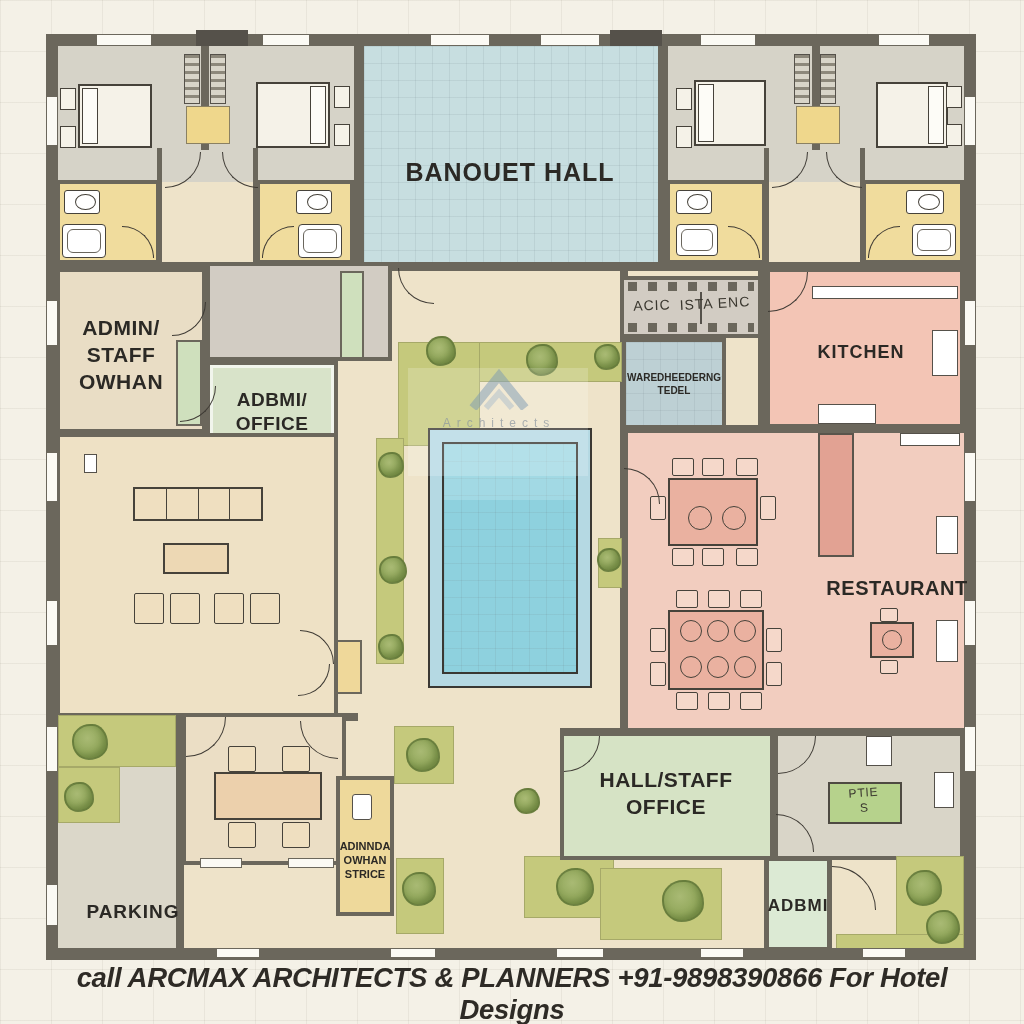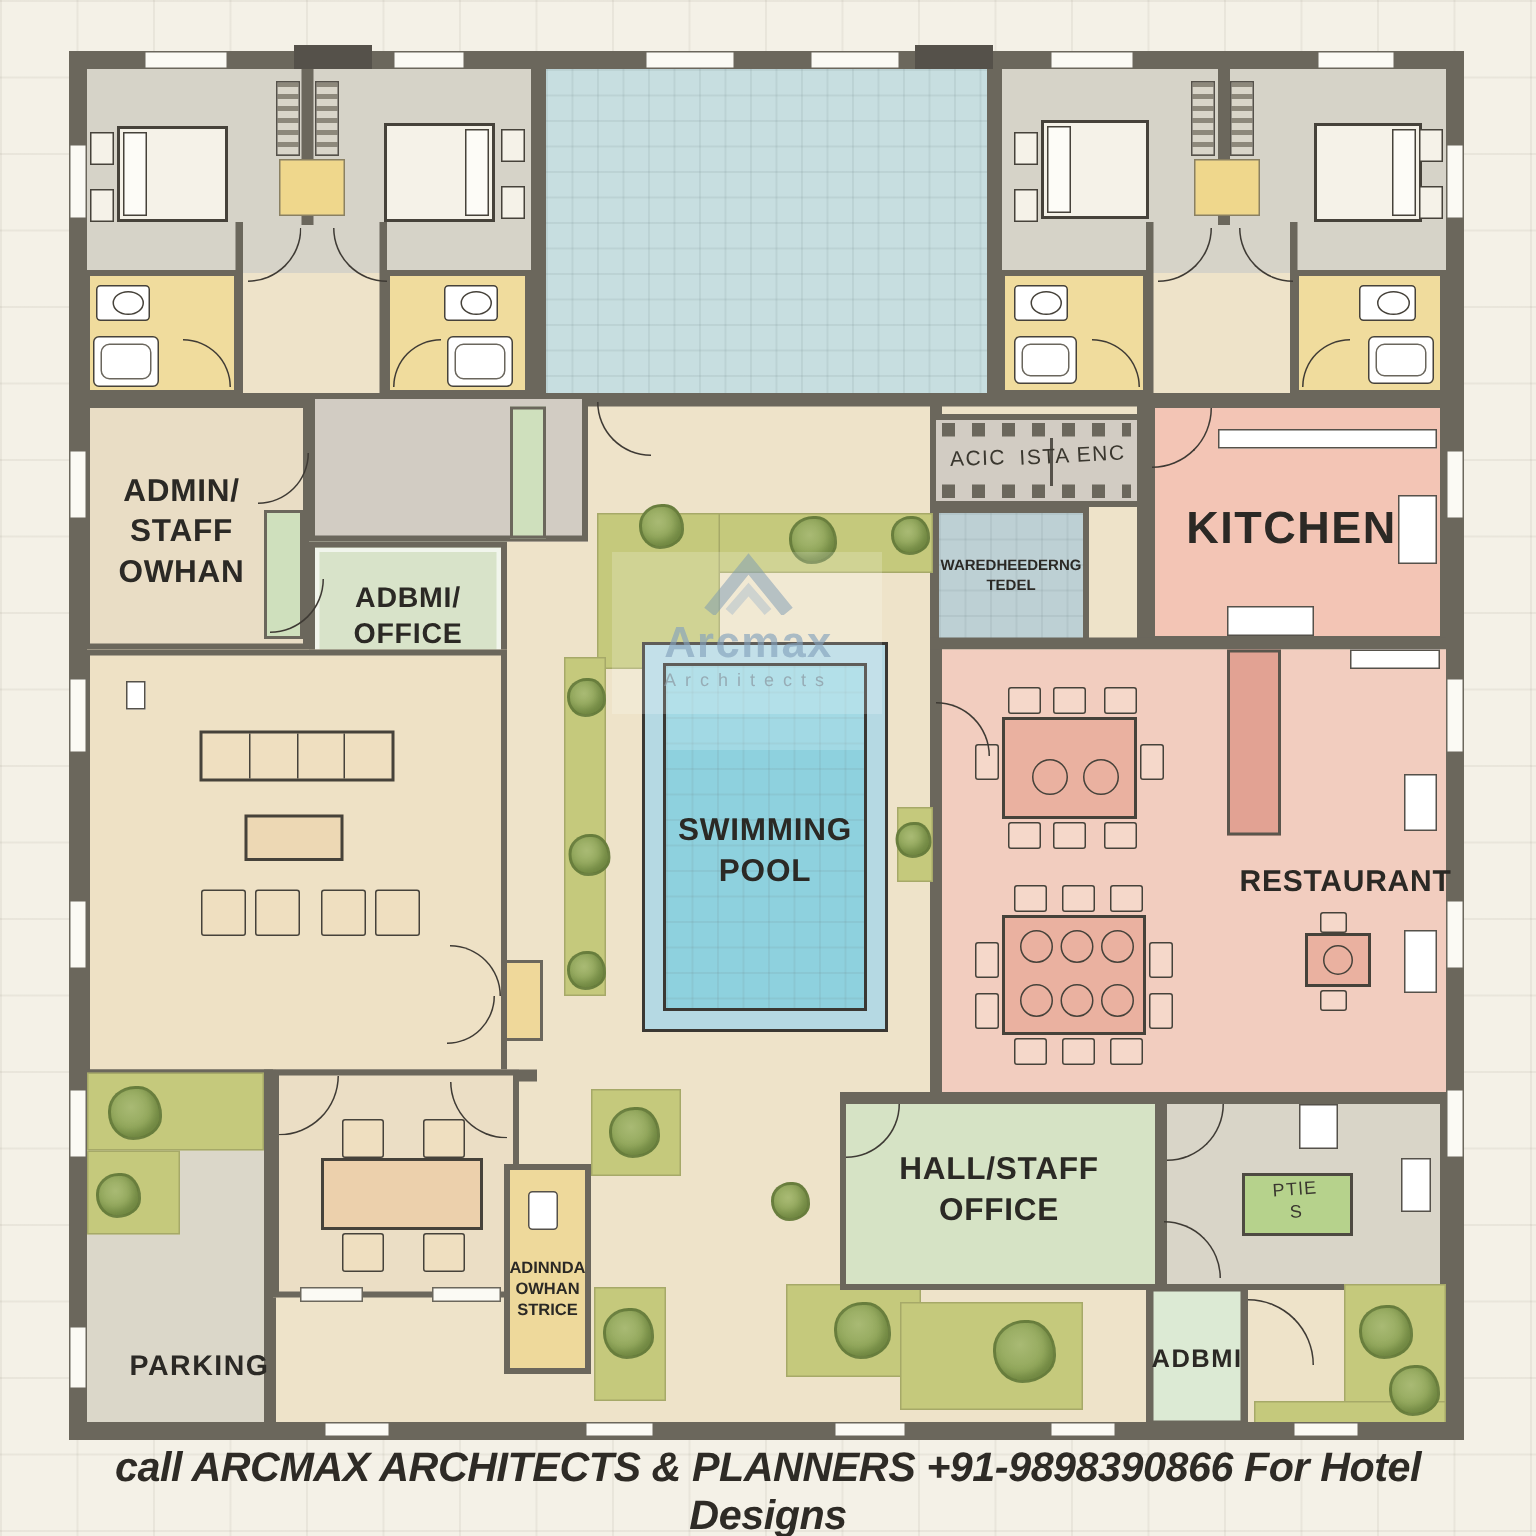--- a/index.html
+++ b/index.html
@@ -340,50 +340,48 @@
   <div class="a win" style="left:964px;top:452px;width:12px;height:50px;"></div>
   <div class="a win" style="left:964px;top:600px;width:12px;height:46px;"></div>
   <div class="a win" style="left:964px;top:726px;width:12px;height:46px;"></div>
 
   <div class="a win" style="left:216px;top:948px;width:44px;height:10px;"></div>
   <div class="a win" style="left:390px;top:948px;width:46px;height:10px;"></div>
   <div class="a win" style="left:556px;top:948px;width:48px;height:10px;"></div>
   <div class="a win" style="left:700px;top:948px;width:44px;height:10px;"></div>
   <div class="a win" style="left:862px;top:948px;width:44px;height:10px;"></div>
 
+  <div class="lbl" style="left:510px;top:172px;font-size:25px;letter-spacing:1px;">BANOUET HALL</div>
   <div class="lbl" style="left:121px;top:355px;font-size:21px;">ADMIN/
 STAFF
 OWHAN</div>
   <div class="lbl" style="left:272px;top:412px;font-size:19px;">ADBMI/
 OFFICE</div>
-  <div class="lbl" style="left:510px;top:568px;font-size:21px;">SWIMMING
-POOL</div>
   <div class="lbl hand" style="left:652px;top:306px;font-size:14px;transform:translate(-50%,-50%) rotate(-2deg);">ACIC</div>
   <div class="lbl hand" style="left:715px;top:304px;font-size:14px;transform:translate(-50%,-50%) rotate(-3deg);">ISTA ENC</div>
   <div class="lbl" style="left:674px;top:385px;font-size:10px;letter-spacing:0;">WAREDHEEDERNG
 TEDEL</div>
-  <div class="lbl" style="left:861px;top:353px;font-size:30px;letter-spacing:1px;">KITCHEN</div>
+  <div class="lbl" style="left:861px;top:353px;font-size:18px;letter-spacing:1px;">KITCHEN</div>
   <div class="lbl" style="left:897px;top:589px;font-size:20px;">RESTAURANT</div>
   <div class="lbl" style="left:666px;top:794px;font-size:21px;">HALL/STAFF
 OFFICE</div>
   <div class="lbl" style="left:365px;top:860px;font-size:11px;letter-spacing:0;">ADINNDA
 OWHAN
 STRICE</div>
   <div class="lbl" style="left:133px;top:912px;font-size:19px;letter-spacing:1px;">PARKING</div>
   <div class="lbl" style="left:798px;top:906px;font-size:17px;letter-spacing:1px;">ADBMI</div>
   <div class="lbl hand" style="left:864px;top:801px;font-size:12px;transform:translate(-50%,-50%) rotate(-4deg);">PTlE
 S</div>
 
   <div class="wm">
     <div class="backer"></div>
     <svg width="64" height="44" viewBox="0 0 64 44" style="opacity:.6;">
       <path d="M6 42 L32 10 L58 42" stroke="#7f9cb5" stroke-width="9" fill="none"></path>
       <path d="M19 42 L32 27 L45 42" stroke="#aebfcc" stroke-width="6" fill="none"></path>
     </svg>
-    <div class="name">Arcmax</div>
     <div class="sub">Architects</div>
   </div>
 
   <div class="banner">
     <span class="txt">call ARCMAX ARCHITECTS &amp; PLANNERS +91-9898390866 For Hotel Designs</span>
   </div>
 
 </div>
 
 </body></html>

